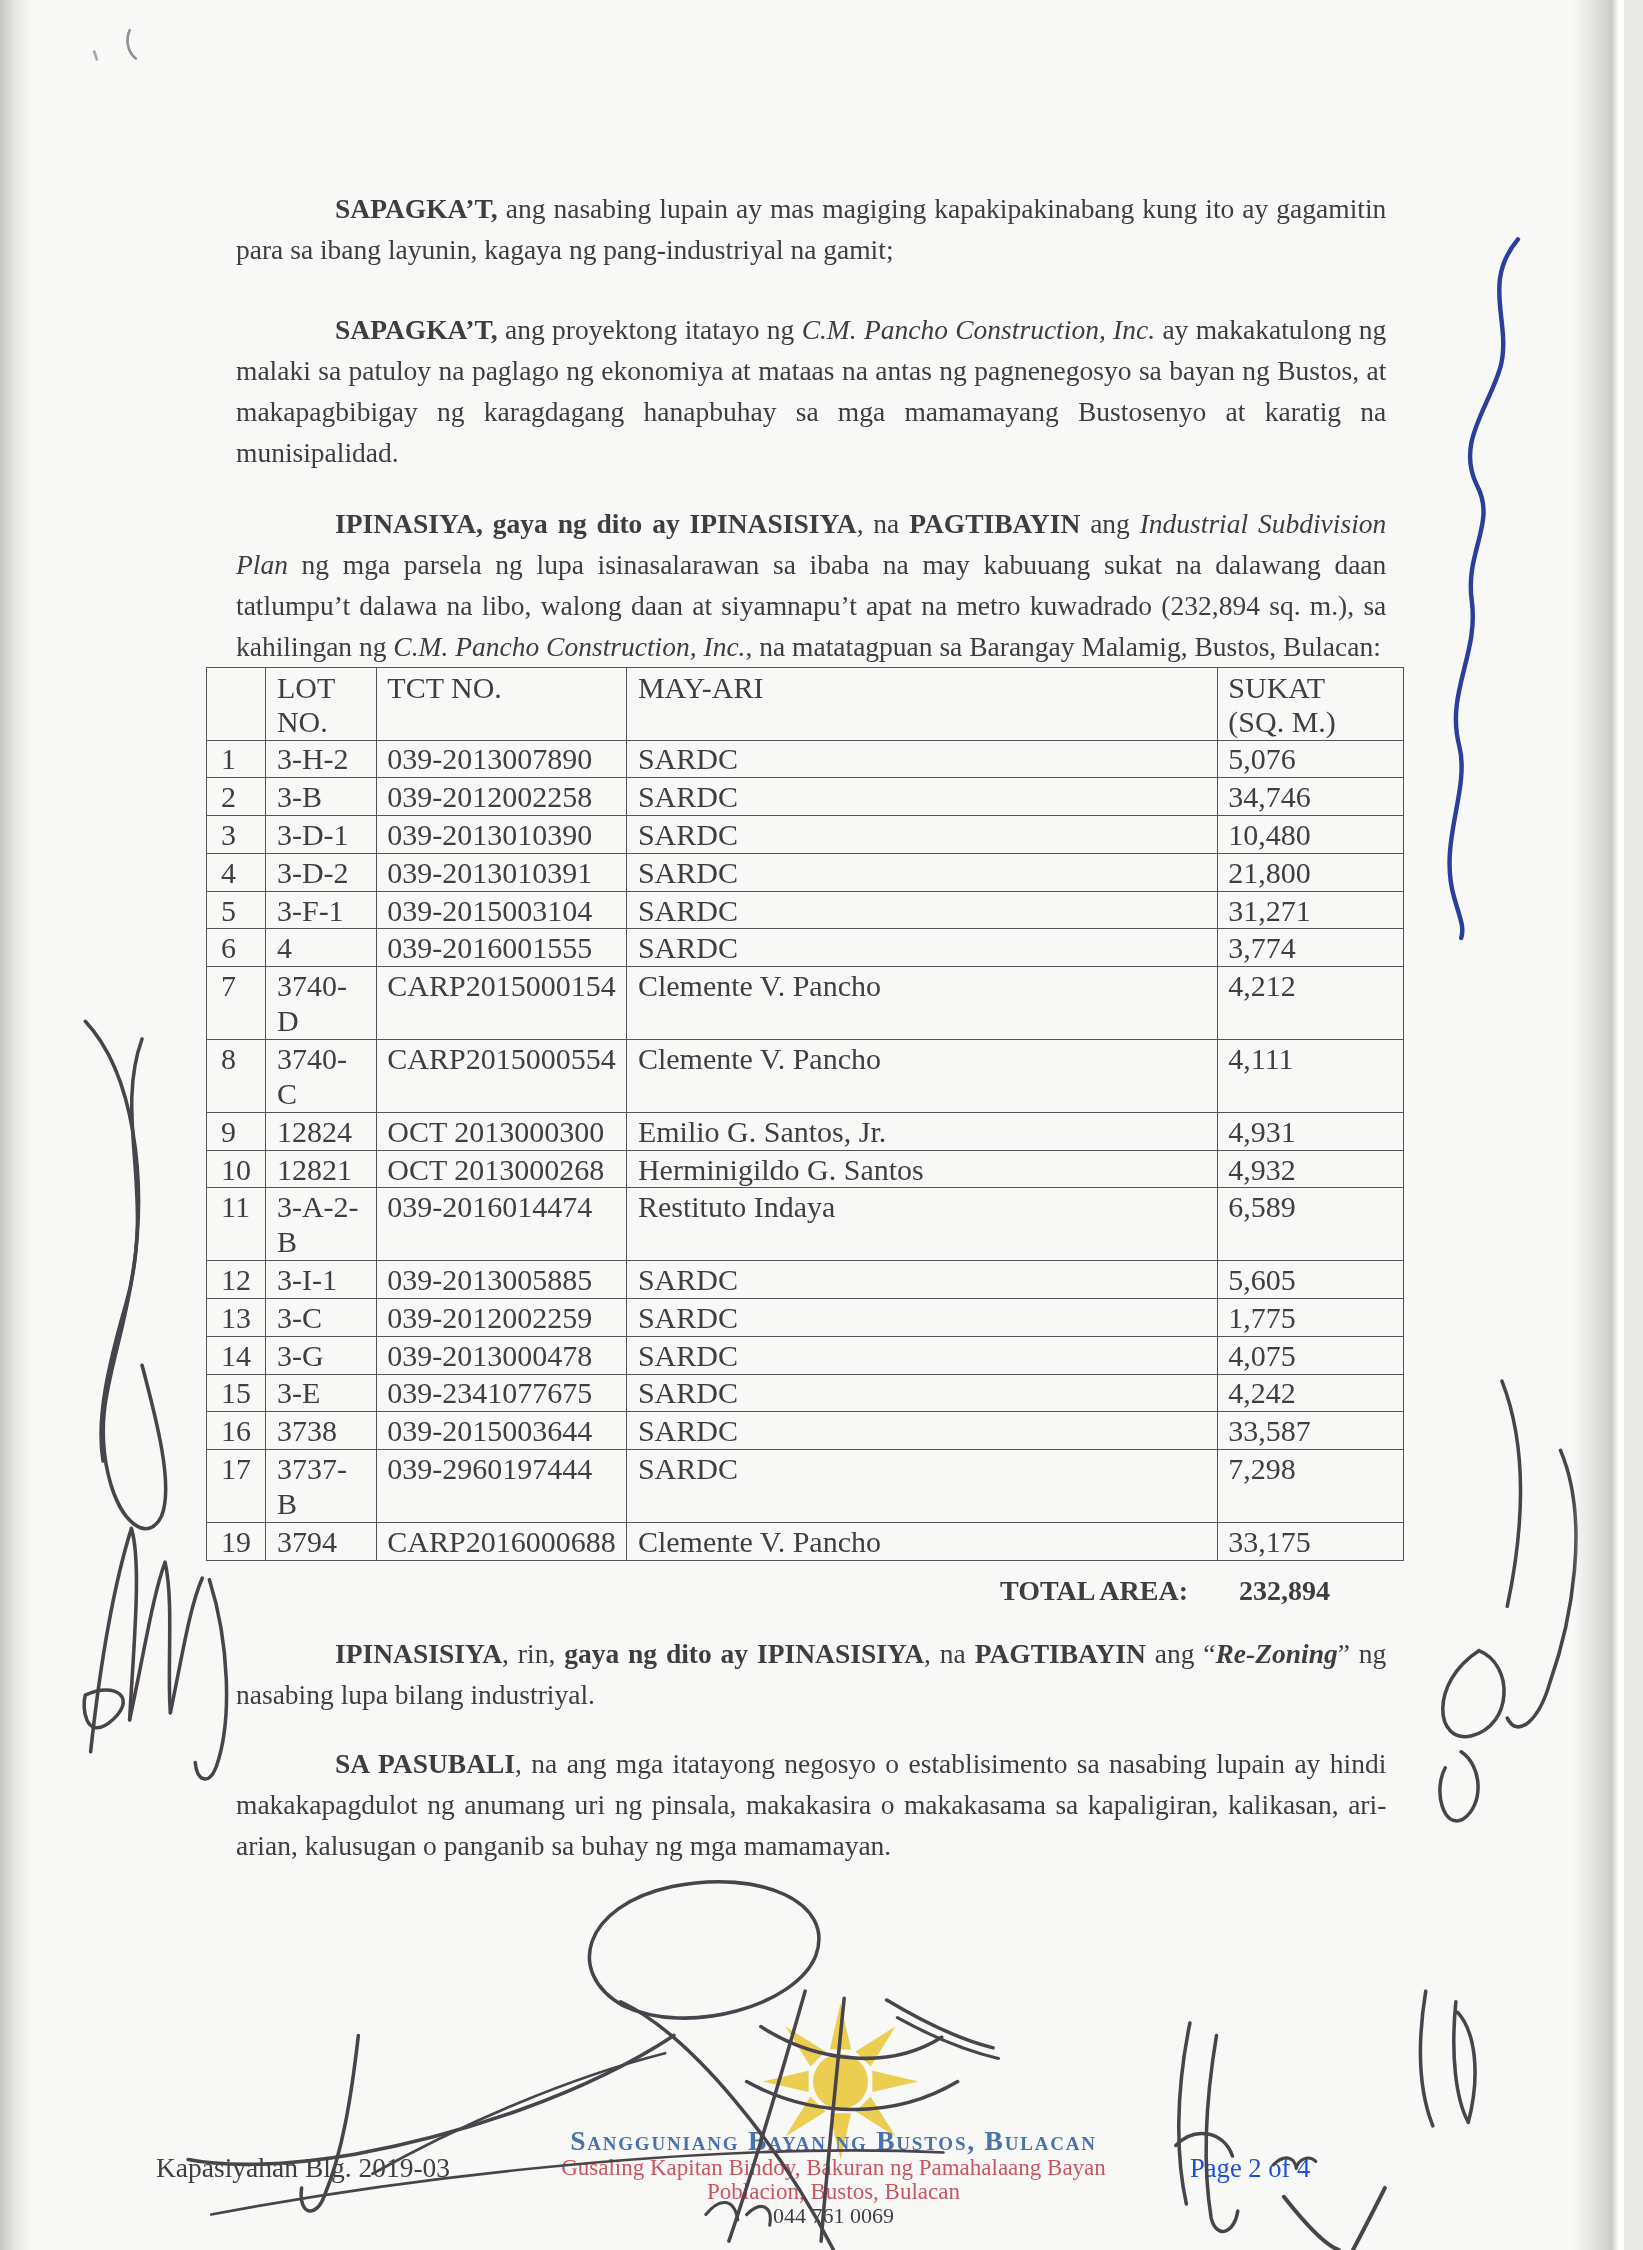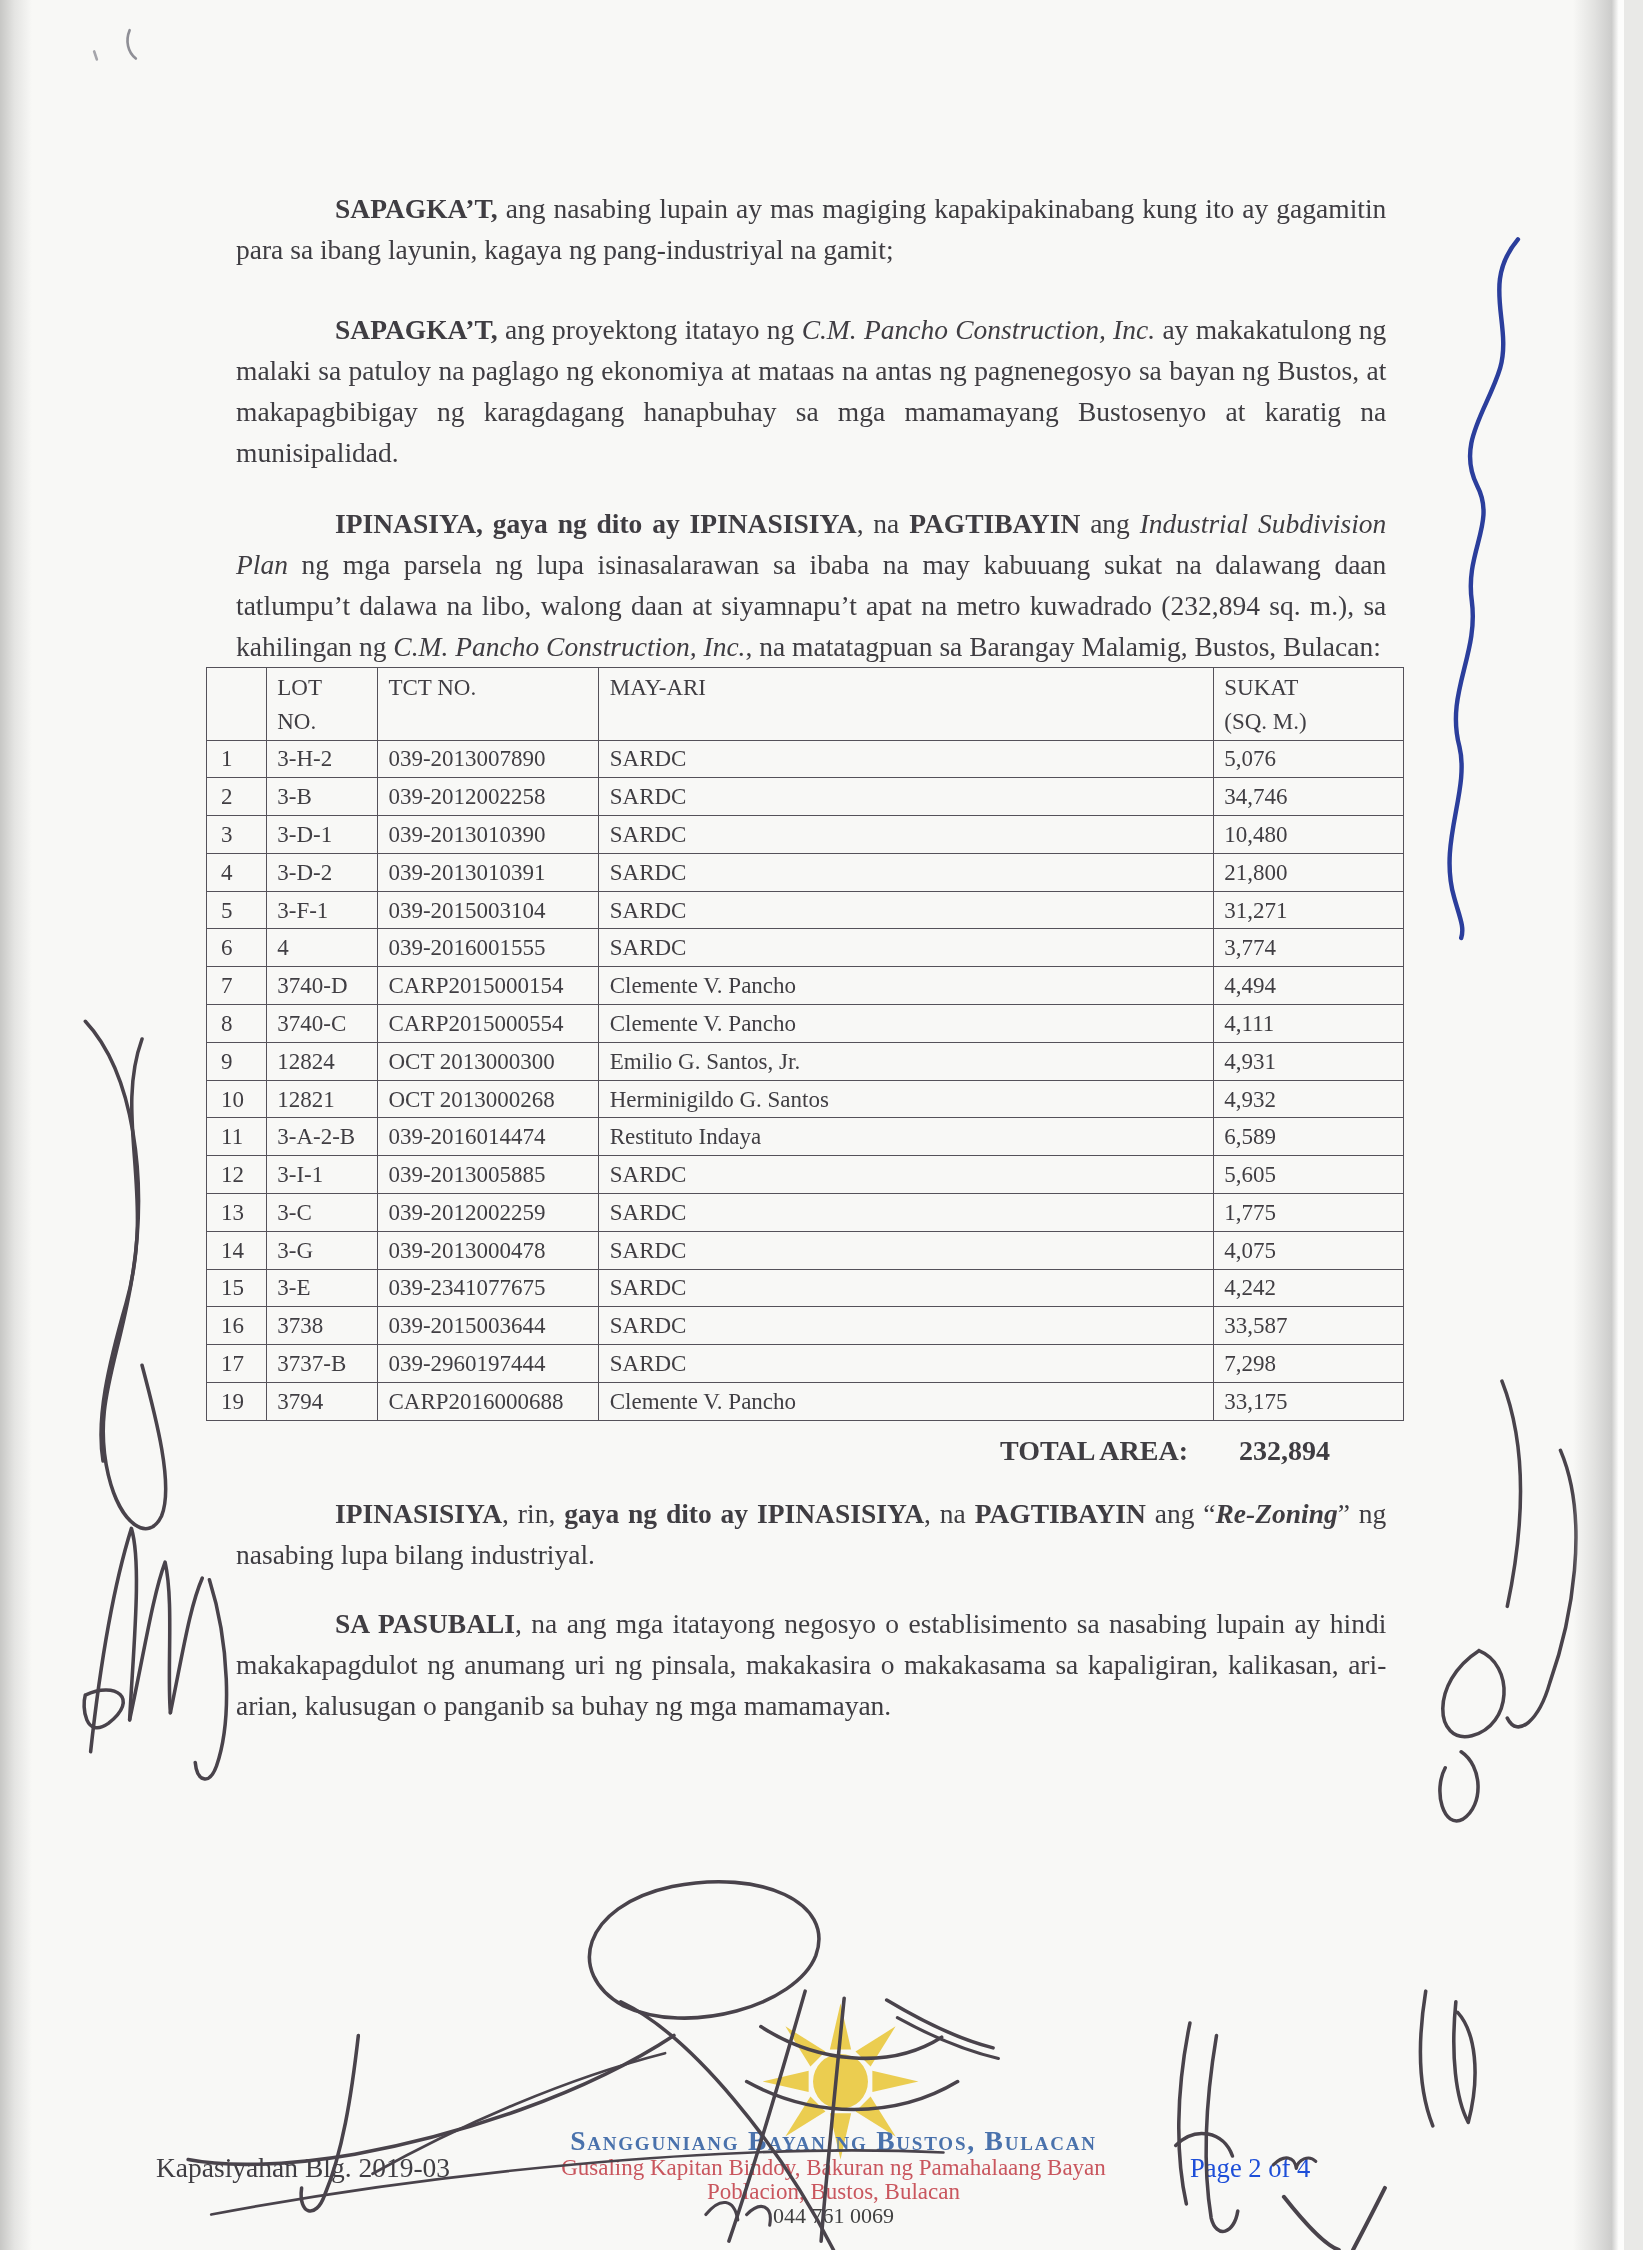--- a/index.html
+++ b/index.html
@@ -25,21 +25,21 @@
   .para{
     font-size:27.5px;line-height:41px;text-align:justify;
     text-indent:99px;margin:0 17.7px 0 30px;
   }
   #p1{margin-top:188px;}
   #p2{margin-top:39px;}
   #p3{margin-top:30px;}
   #p4{margin-top:30px;}
   table.lots{
     border-collapse:collapse;width:100%;margin-top:0px;
-    font-size:23px;color:#403e43;
+    font-size:30px;color:#403e43;
   }
   table.lots th,table.lots td{
     border:1.8px solid #55525a;
     padding:0.9px 10.6px;vertical-align:top;text-align:left;
     font-weight:normal;
   }
   table.lots th{padding-top:2.7px;}
   table.lots th div{line-height:34px;}
   table.lots td{height:35px;line-height:35px;}
   .c0{width:34px;padding-left:14px!important;}
@@ -151,21 +151,21 @@
             <td class="c1">4</td>
             <td class="c2">039-2016001555</td>
             <td class="c3">SARDC</td>
             <td class="c4">3,774</td>
           </tr>
           <tr>
             <td class="c0">7</td>
             <td class="c1">3740-D</td>
             <td class="c2">CARP2015000154</td>
             <td class="c3">Clemente V. Pancho</td>
-            <td class="c4">4,494</td>
+            <td class="c4">4,212</td>
           </tr>
           <tr>
             <td class="c0">8</td>
             <td class="c1">3740-C</td>
             <td class="c2">CARP2015000554</td>
             <td class="c3">Clemente V. Pancho</td>
             <td class="c4">4,111</td>
           </tr>
           <tr>
             <td class="c0">9</td>

